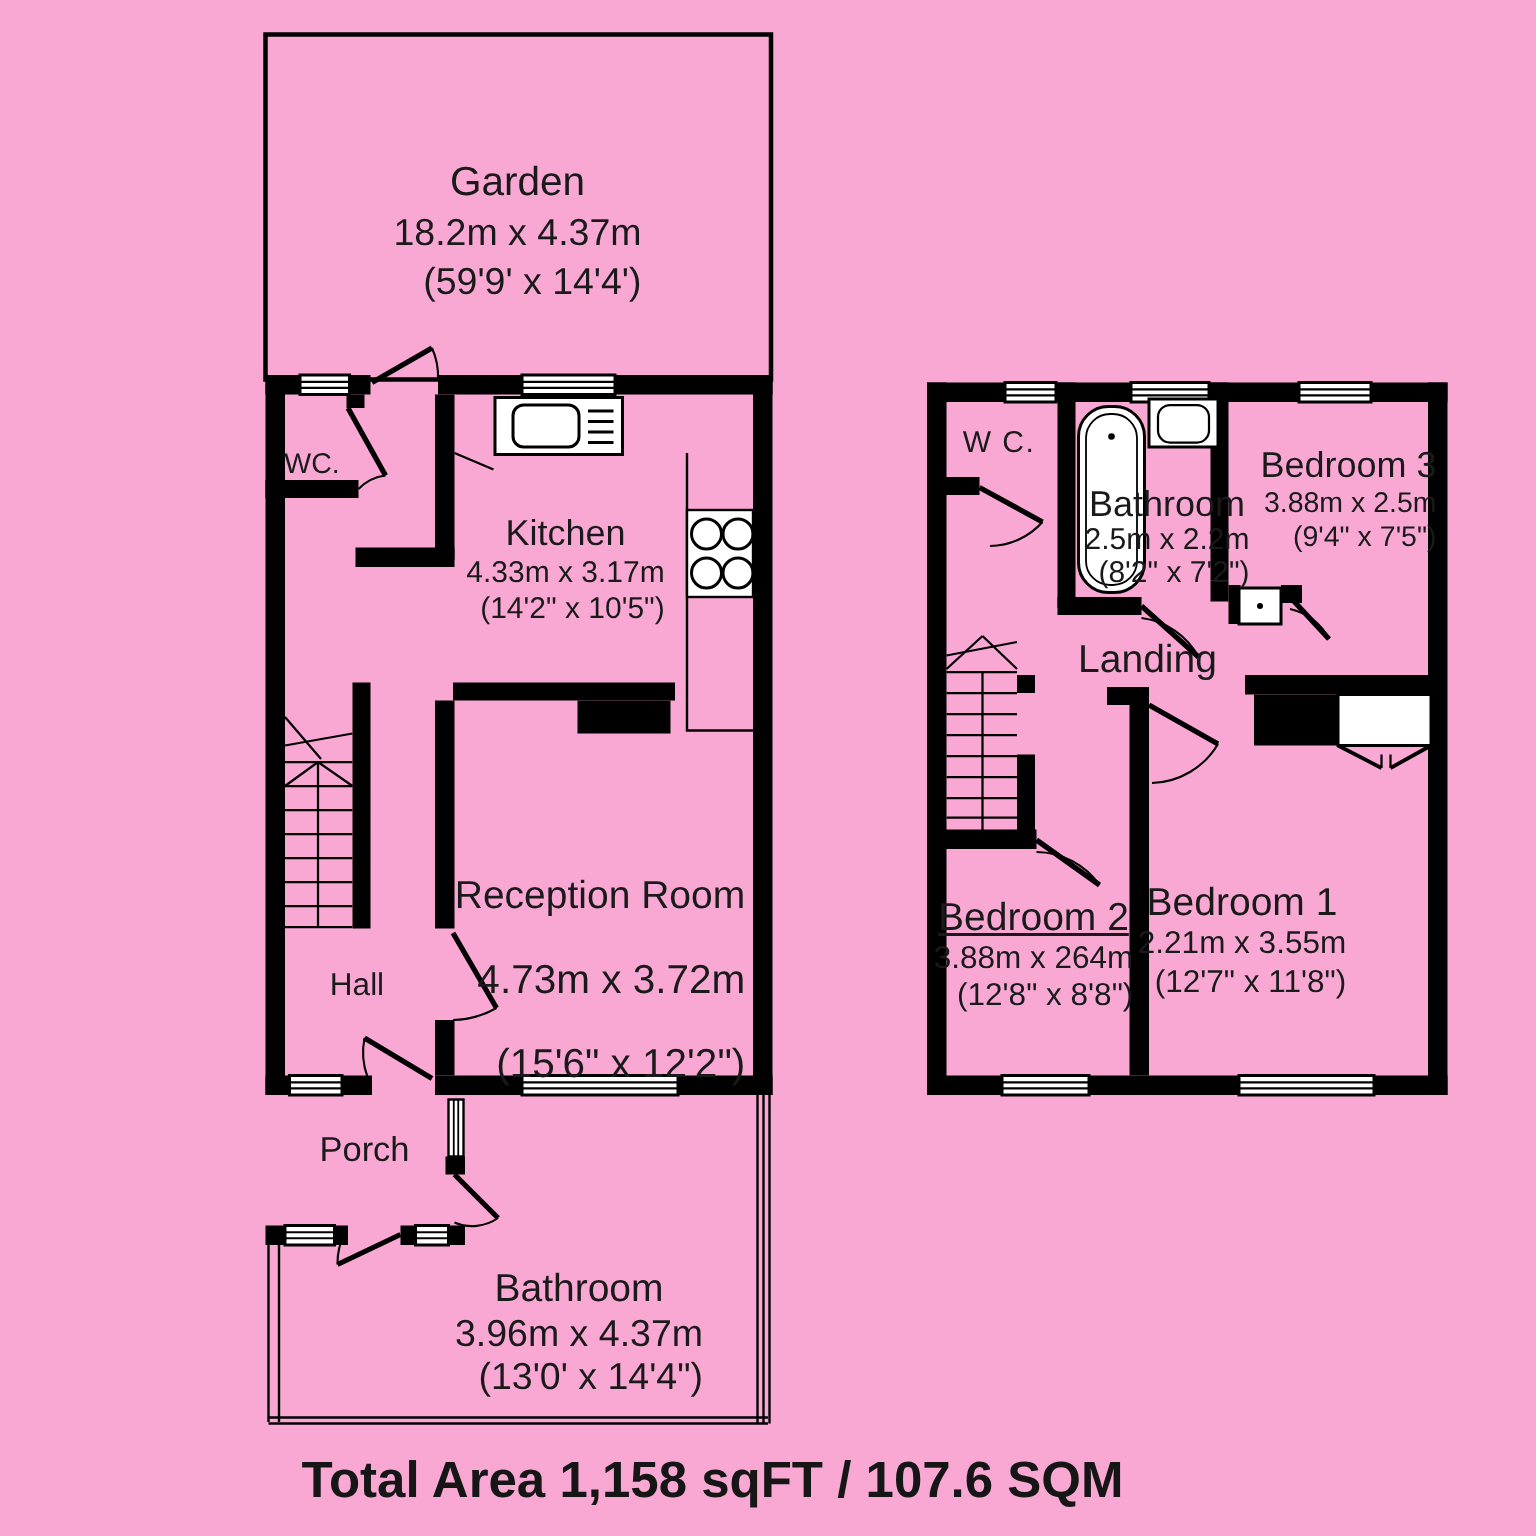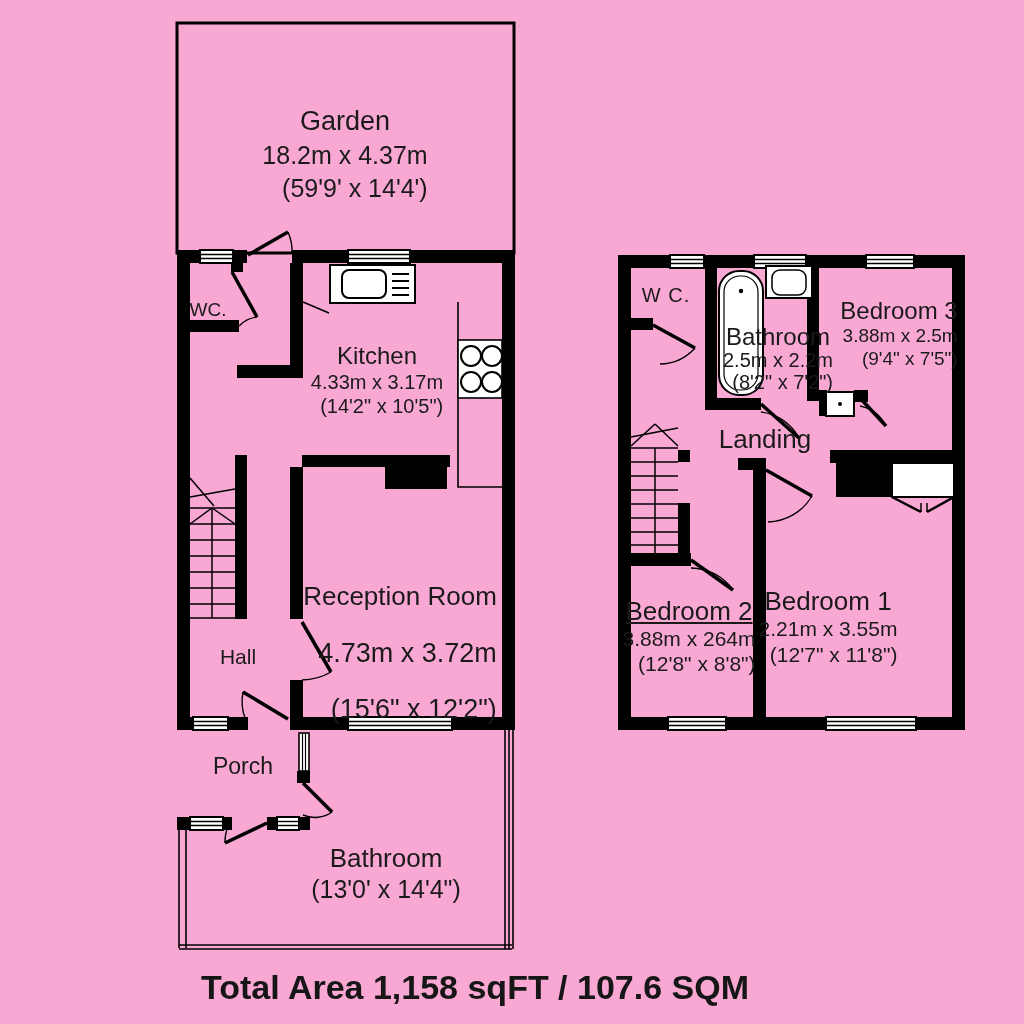--- a/index.html
+++ b/index.html
@@ -345,20 +345,21 @@
   <div class="room-label lbl-hall" style="left:238px;top:644px">
     <div>Hall</div>
   </div>
 
   <div class="room-label lbl-porch" style="left:243px;top:752px">
     <div>Porch</div>
   </div>
 
   <div class="room-label lbl-driveway" style="left:386px;top:842px">
     <div class="rname">Bathroom</div>
+    <div class="rdim">3.96m x 4.37m</div>
     <div class="rdim">(13'0' x 14'4")</div>
   </div>
 
   <div class="room-label lbl-wc2" style="left:666px;top:283px">
     <div>W C.</div>
   </div>
 
   <div class="room-label lbl-bathroom" style="left:778px;top:324px">
     <div class="rname">Bathroom</div>
     <div class="rdim">2.5m x 2.2m</div>

